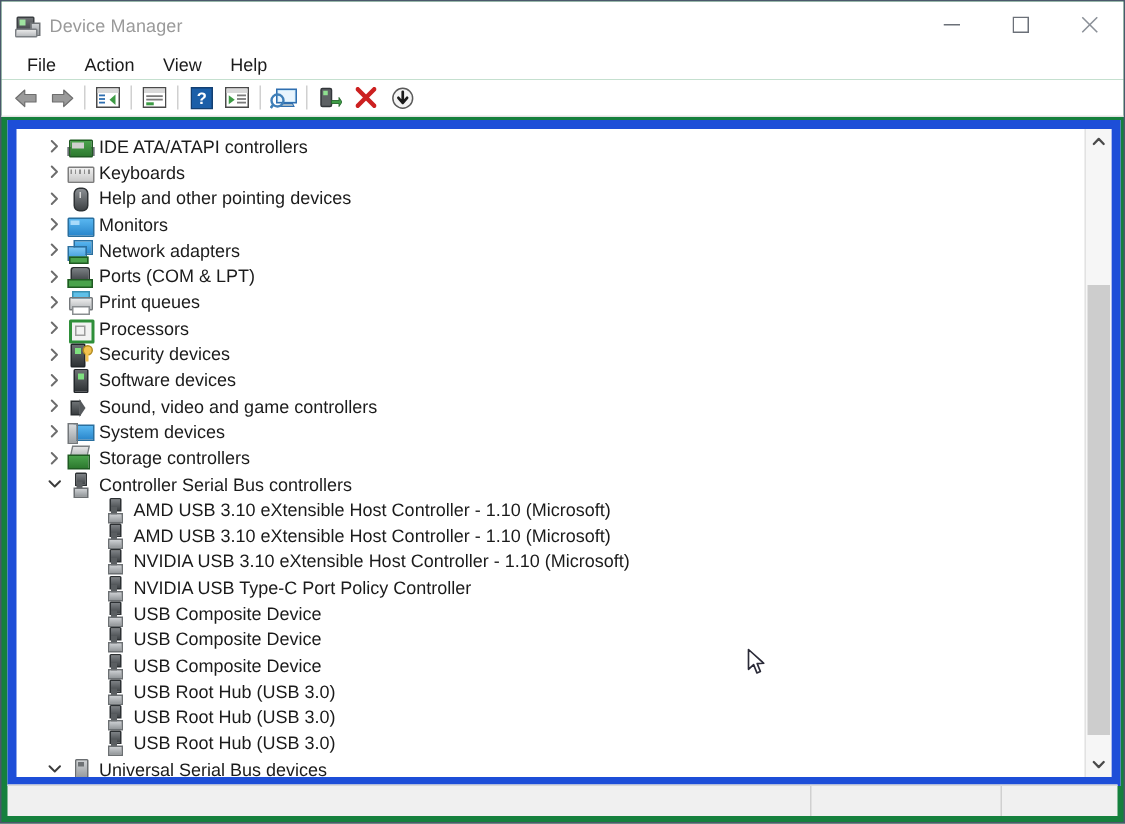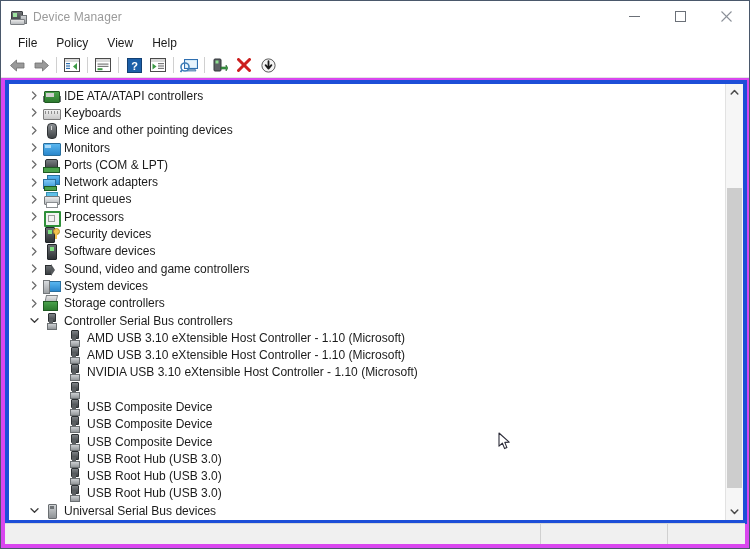--- a/index.html
+++ b/index.html
@@ -4,21 +4,21 @@
 <style>
   html,body{margin:0;padding:0;}
   body{
     width:750px;height:549px;overflow:hidden;
     font-family:"Liberation Sans", sans-serif;
     background:#ffffff;
     -webkit-font-smoothing:antialiased;
   }
   .window{
     position:relative;width:750px;height:549px;box-sizing:border-box;
-    border:1px solid #4a586b;background:#d946ef;
+    border:1px solid #4a586b;background:#15803d;
   }
   
   .titlebar{
     height:31px;display:flex;align-items:center;background:#ffffff;
     position:relative;
   }
   .app-icon{
     width:16px;height:16px;margin-left:9px;margin-right:7px;position:relative;flex:none;
   }
   .app-icon .mon{
@@ -58,21 +58,21 @@
     height:24px;display:flex;align-items:center;background:#ffffff;
     padding-left:4px;border-bottom:1px solid #e3e3e3;
   }
   .tb-btn{
     width:24px;height:22px;display:flex;align-items:center;justify-content:center;flex:none;
   }
   .tb-sep{width:1px;height:16px;background:#d0d0d0;margin:0 3px;flex:none;}
   
   .pane{
     position:absolute;left:4px;top:79px;width:742px;height:444px;
-    box-sizing:border-box;border:4px solid #1d4ed8;background:#ffffff;overflow:hidden;
+    box-sizing:border-box;border:6px solid #1d4ed8;background:#ffffff;overflow:hidden;
   }
   .tree{
     position:absolute;left:0;top:0;right:18px;bottom:0;overflow:hidden;
     padding-top:3px;
   }
   .row{
     display:flex;align-items:center;height:17.3px;padding-left:22px;white-space:nowrap;
   }
   .row.child{padding-left:57px;}
   .chev{
@@ -165,21 +165,21 @@
         <svg width="11" height="11" viewBox="0 0 11 11">
             <line x1="0.5" y1="0.5" x2="10.5" y2="10.5" stroke="#8b9098" stroke-width="1.1"></line>
             <line x1="10.5" y1="0.5" x2="0.5" y2="10.5" stroke="#8b9098" stroke-width="1.1"></line>
           </svg>
       </div>
     </div>
   </div>
 
   <div class="menubar">
     <div class="menu-item">File</div>
-    <div class="menu-item">Policy</div>
+    <div class="menu-item">Action</div>
     <div class="menu-item">View</div>
     <div class="menu-item">Help</div>
   </div>
 
   <div class="toolbar">
     <div class="tb-btn">
       <svg width="17" height="15" viewBox="0 0 17 15">
           <path d="M7.5 2 L1.5 7.5 L7.5 13 L7.5 10 L15 10 L15 5 L7.5 5 Z" fill="#9a9a9a" stroke="#6e6e6e" stroke-width="0.8" stroke-linejoin="round"></path>
         </svg>
     </div>
@@ -288,46 +288,33 @@
 
       <div class="row">
         <span class="chev">
             <svg width="9" height="9" viewBox="0 0 9 9">
               <path d="M2.5 1 L6 4.5 L2.5 8" fill="none" stroke="#6d6d6d" stroke-width="1.3" stroke-linecap="round" stroke-linejoin="round"></path>
             </svg>
           </span>
         <span class="ico">
             <i class="i-mouse"></i>
           </span>
-        <span class="label">Mice and other pointing devices</span>
+        <span class="label">Help and other pointing devices</span>
       </div>
 
       <div class="row">
         <span class="chev">
             <svg width="9" height="9" viewBox="0 0 9 9">
               <path d="M2.5 1 L6 4.5 L2.5 8" fill="none" stroke="#6d6d6d" stroke-width="1.3" stroke-linecap="round" stroke-linejoin="round"></path>
             </svg>
           </span>
         <span class="ico">
             <i class="i-mon"></i>
           </span>
         <span class="label">Monitors</span>
-      </div>
-
-      <div class="row">
-        <span class="chev">
-            <svg width="9" height="9" viewBox="0 0 9 9">
-              <path d="M2.5 1 L6 4.5 L2.5 8" fill="none" stroke="#6d6d6d" stroke-width="1.3" stroke-linecap="round" stroke-linejoin="round"></path>
-            </svg>
-          </span>
-        <span class="ico">
-            <i class="i-port"></i>
-            <i class="i-port2"></i>
-          </span>
-        <span class="label">Ports (COM &amp; LPT)</span>
       </div>
 
       <div class="row">
         <span class="chev">
             <svg width="9" height="9" viewBox="0 0 9 9">
               <path d="M2.5 1 L6 4.5 L2.5 8" fill="none" stroke="#6d6d6d" stroke-width="1.3" stroke-linecap="round" stroke-linejoin="round"></path>
             </svg>
           </span>
         <span class="ico">
             <i class="i-net1"></i>
@@ -337,20 +324,33 @@
         <span class="label">Network adapters</span>
       </div>
 
       <div class="row">
         <span class="chev">
             <svg width="9" height="9" viewBox="0 0 9 9">
               <path d="M2.5 1 L6 4.5 L2.5 8" fill="none" stroke="#6d6d6d" stroke-width="1.3" stroke-linecap="round" stroke-linejoin="round"></path>
             </svg>
           </span>
         <span class="ico">
+            <i class="i-port"></i>
+            <i class="i-port2"></i>
+          </span>
+        <span class="label">Ports (COM &amp; LPT)</span>
+      </div>
+
+      <div class="row">
+        <span class="chev">
+            <svg width="9" height="9" viewBox="0 0 9 9">
+              <path d="M2.5 1 L6 4.5 L2.5 8" fill="none" stroke="#6d6d6d" stroke-width="1.3" stroke-linecap="round" stroke-linejoin="round"></path>
+            </svg>
+          </span>
+        <span class="ico">
             <i class="i-prn2"></i>
             <i class="i-prn"></i>
             <i class="i-prn3"></i>
           </span>
         <span class="label">Print queues</span>
       </div>
 
       <div class="row">
         <span class="chev">
             <svg width="9" height="9" viewBox="0 0 9 9">
@@ -464,20 +464,21 @@
             <i class="i-usb3"></i>
           </span>
         <span class="label">NVIDIA USB 3.10 eXtensible Host Controller - 1.10 (Microsoft)</span>
       </div>
       <div class="row child">
         <span class="ico">
             <i class="i-usb"></i>
             <i class="i-usb2"></i>
             <i class="i-usb3"></i>
           </span>
+        <span class="label">NVIDIA USB Type-C Port Policy Controller</span>
       </div>
       <div class="row child">
         <span class="ico">
             <i class="i-usb"></i>
             <i class="i-usb2"></i>
             <i class="i-usb3"></i>
           </span>
         <span class="label">USB Composite Device</span>
       </div>
       <div class="row child">

